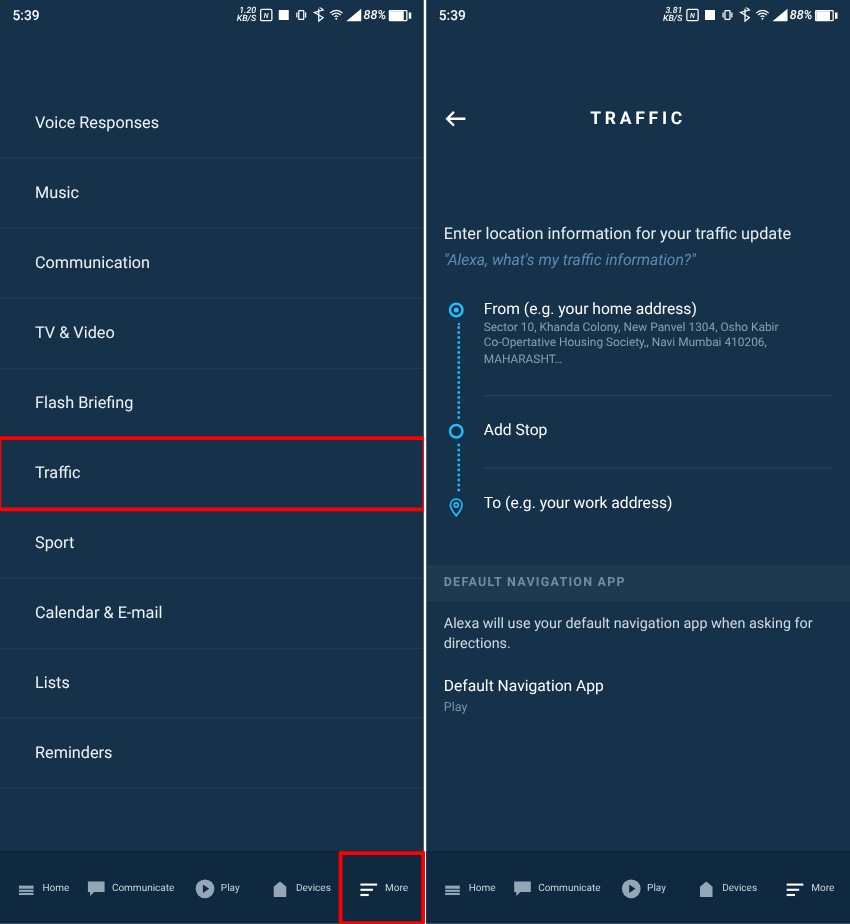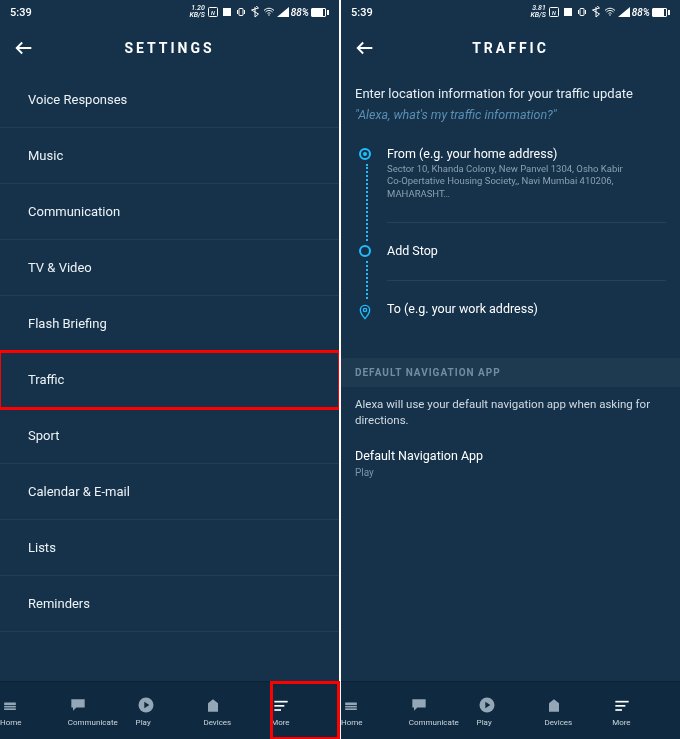--- a/index.html
+++ b/index.html
@@ -13,20 +13,21 @@
     overflow: hidden;
   }
   .phone {
     width: 339px;
     height: 739px;
     background: #15324a;
     color: #fff;
     display: flex;
     flex-direction: column;
     position: relative;
+    gap: 47px;
   }
   .status-bar {
     height: 24px;
     display: flex;
     align-items: center;
     justify-content: space-between;
     padding: 0 10px;
     font-size: 11px;
     font-weight: 500;
   }
@@ -70,22 +71,22 @@
   }
   .tab-bar {
     height: 58px;
     background: #0f2a40;
     display: flex;
     border-top: 1px solid rgba(0,0,0,.2);
   }
   .tab-bar .tab {
     flex: 1;
     display: flex;
-    flex-direction: column;
-    align-items: flex-start;
+    flex-direction: row;
+    align-items: center;
     justify-content: center;
     gap: 3px;
     color: #cbd6de;
   }
   .tab svg { width: 20px; height: 20px; fill: #93a7b6; }
   .tab .active-svg { fill: #fff; }
   .tab-label { font-size: 8px; }
   .tab-highlight { outline: 3px solid #ff0000; outline-offset: -2px; }
 
   
@@ -155,28 +156,20 @@
       <span>88%</span>
       <span class="batt">
           <span class="batt-body">
             <span class="batt-fill"></span>
           </span>
           <span class="batt-tip"></span>
         </span>
     </div>
   </div>
 
-  <div class="header">
-    <div class="back-btn">
-      <svg viewBox="0 0 24 24">
-          <path d="M20 12H4M10 6l-6 6 6 6"></path>
-        </svg>
-    </div>
-    <div class="header-title">SETTINGS</div>
-  </div>
 
   <div class="content settings-list">
     <div class="item">Voice Responses</div>
     <div class="item">Music</div>
     <div class="item">Communication</div>
     <div class="item">TV &amp; Video</div>
     <div class="item">Flash Briefing</div>
     <div class="item highlight">Traffic</div>
     <div class="item">Sport</div>
     <div class="item">Calendar &amp; E-mail</div>

